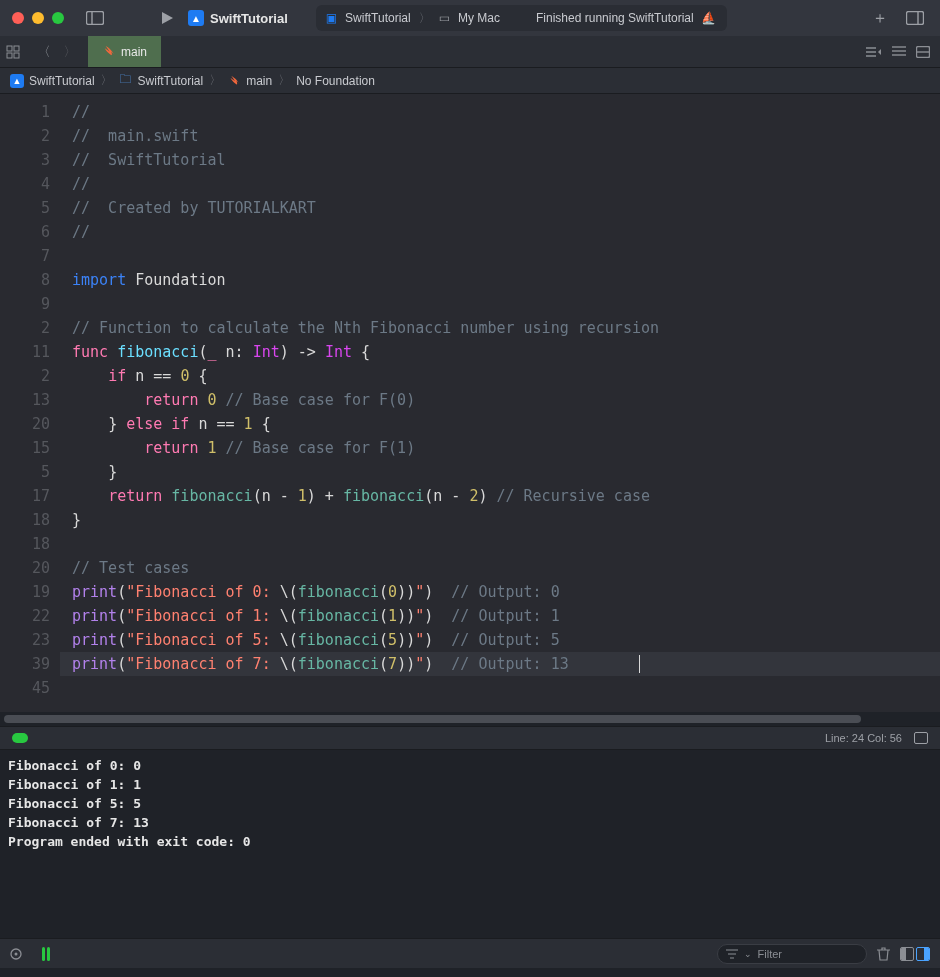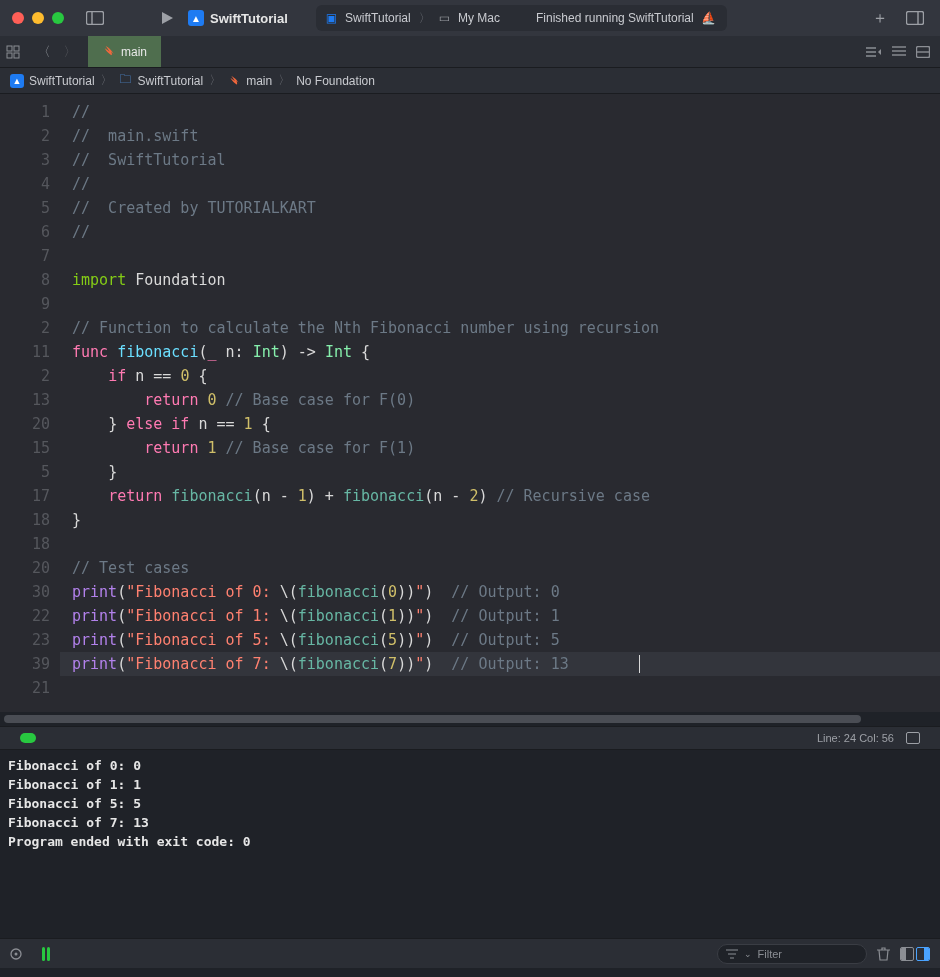--- a/index.html
+++ b/index.html
@@ -123,39 +123,39 @@
     color:#d9d9d9;
   }
   .code .line { height:24px; padding-left:12px; }
   .code .line.cursor-line { background:#33353c; position:relative; }
   .code .line.cursor-line::after{
     content:""; position:absolute; right:300px; top:3px; width:1px; height:18px; background:#d9d9d9;
   }
   
   .cm  { color:#6c7986; }   
   .kw  { color:#ff7ab2; }
-  .ty  { color:#86efac; }   
+  .ty  { color:#d946ef; }   
   .fn  { color:#67b7a4; }   
   .fnd { color:#6bdfff; }   
   .nm  { color:#d0bf69; }   
   .st  { color:#ff8170; }   
   .id  { color:#d9d9d9; }
   .op  { color:#d9d9d9; }
-  .kw3 { color:#84cc16; }   
+  .kw3 { color:#3b82f6; }   
   .pr  { color:#b281eb; }   
 
   
   .hscroll {
     height:14px; background:#1f2228; display:flex; align-items:center; padding:0 4px;
   }
   .hscroll .thumb { height:8px; background:#4a4d54; border-radius:4px; width:92%; }
   
   .midbar {
     height:24px; background:#2b2e35; border-top:1px solid #1a1c20;border-bottom:1px solid #1a1c20;
-    display:flex; align-items:center; padding:0 20px; font-size:11px; color:#9da0a6; gap:10px;
+    display:flex; align-items:center; padding:0 12px; font-size:11px; color:#9da0a6; gap:10px;
   }
   .midbar .pill { width:16px; height:10px; background:#28c840; border-radius:5px; }
   .midbar .right { margin-left:auto; display:flex; gap:12px; align-items:center;}
   .midbar .outline-icon { width:14px; height:12px; border:1.5px solid #9da0a6; border-radius:2px; position:relative;}
   
   .console {
     background:#1f2228;
     font-family:"SF Mono", Menlo, monospace;
     font-size:13px;
     color:#e6e6e6;
@@ -315,25 +315,25 @@
       <div>11</div>
       <div>2</div>
       <div>13</div>
       <div>20</div>
       <div>15</div>
       <div>5</div>
       <div>17</div>
       <div>18</div>
       <div>18</div>
       <div>20</div>
-      <div>30</div>
+      <div>19</div>
       <div>22</div>
       <div>23</div>
       <div>39</div>
-      <div>21</div>
+      <div>45</div>
     </div>
   <div class="code" id="code"><div class="line"><span class="cm">//</span></div><div class="line"><span class="cm">//  main.swift</span></div><div class="line"><span class="cm">//  SwiftTutorial</span></div><div class="line"><span class="cm">//</span></div><div class="line"><span class="cm">//  Created by TUTORIALKART</span></div><div class="line"><span class="cm">//</span></div><div class="line">&nbsp;</div><div class="line"><span class="kw3">import</span><span class="id"> Foundation</span></div><div class="line">&nbsp;</div><div class="line"><span class="cm">// Function to calculate the Nth Fibonacci number using recursion</span></div><div class="line"><span class="kw">func</span><span class="id"> </span><span class="fnd">fibonacci</span><span class="op">(</span><span class="kw">_</span><span class="id"> n: </span><span class="ty">Int</span><span class="op">) -&gt; </span><span class="ty">Int</span><span class="op"> {</span></div><div class="line"><span class="id">    </span><span class="kw">if</span><span class="id"> n </span><span class="op">==</span><span class="id"> </span><span class="nm">0</span><span class="op"> {</span></div><div class="line"><span class="id">        </span><span class="kw">return</span><span class="id"> </span><span class="nm">0</span><span class="id"> </span><span class="cm">// Base case for F(0)</span></div><div class="line"><span class="id">    </span><span class="op">}</span><span class="id"> </span><span class="kw">else if</span><span class="id"> n </span><span class="op">==</span><span class="id"> </span><span class="nm">1</span><span class="op"> {</span></div><div class="line"><span class="id">        </span><span class="kw">return</span><span class="id"> </span><span class="nm">1</span><span class="id"> </span><span class="cm">// Base case for F(1)</span></div><div class="line"><span class="id">    </span><span class="op">}</span></div><div class="line"><span class="id">    </span><span class="kw">return</span><span class="id"> </span><span class="fn">fibonacci</span><span class="op">(n </span><span class="op">-</span><span class="id"> </span><span class="nm">1</span><span class="op">) + </span><span class="fn">fibonacci</span><span class="op">(n </span><span class="op">-</span><span class="id"> </span><span class="nm">2</span><span class="op">)</span><span class="id"> </span><span class="cm">// Recursive case</span></div><div class="line"><span class="op">}</span></div><div class="line">&nbsp;</div><div class="line"><span class="cm">// Test cases</span></div><div class="line"><span class="pr">print</span><span class="op">(</span><span class="st">"Fibonacci of 0: </span><span class="op">\(</span><span class="fn">fibonacci</span><span class="op">(</span><span class="nm">0</span><span class="op">))</span><span class="st">"</span><span class="op">)</span><span class="id">  </span><span class="cm">// Output: 0</span></div><div class="line"><span class="pr">print</span><span class="op">(</span><span class="st">"Fibonacci of 1: </span><span class="op">\(</span><span class="fn">fibonacci</span><span class="op">(</span><span class="nm">1</span><span class="op">))</span><span class="st">"</span><span class="op">)</span><span class="id">  </span><span class="cm">// Output: 1</span></div><div class="line"><span class="pr">print</span><span class="op">(</span><span class="st">"Fibonacci of 5: </span><span class="op">\(</span><span class="fn">fibonacci</span><span class="op">(</span><span class="nm">5</span><span class="op">))</span><span class="st">"</span><span class="op">)</span><span class="id">  </span><span class="cm">// Output: 5</span></div><div class="line cursor-line"><span class="pr">print</span><span class="op">(</span><span class="st">"Fibonacci of 7: </span><span class="op">\(</span><span class="fn">fibonacci</span><span class="op">(</span><span class="nm">7</span><span class="op">))</span><span class="st">"</span><span class="op">)</span><span class="id">  </span><span class="cm">// Output: 13</span></div><div class="line">&nbsp;</div></div>
 </div>
 
 <div class="hscroll">
   <div class="thumb"></div>
 </div>
 
 <div class="midbar">
   <span class="pill"></span>

